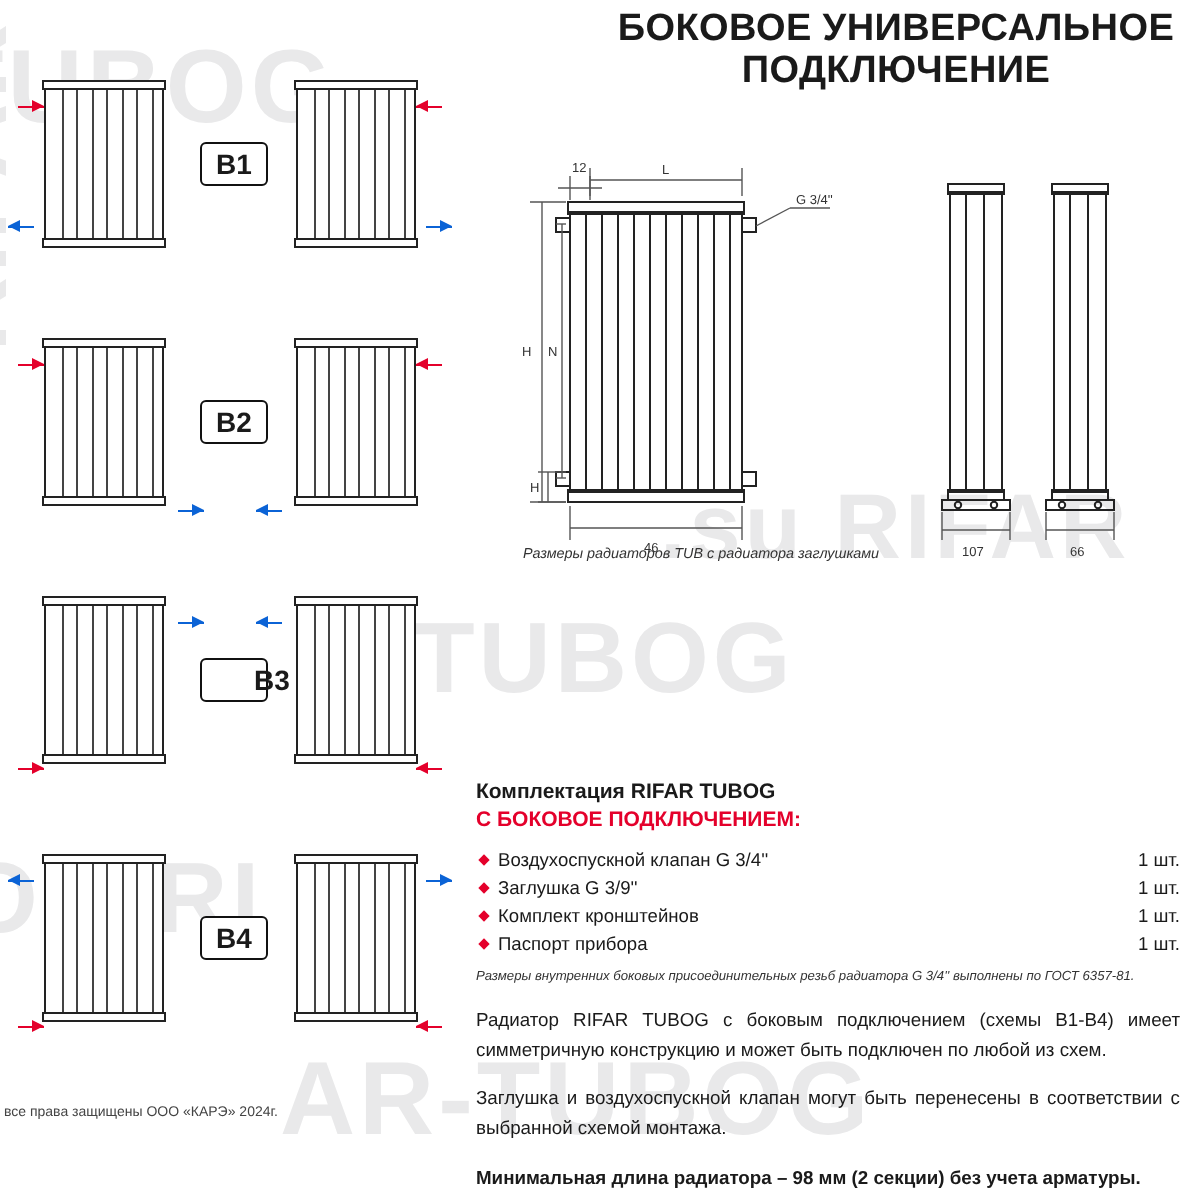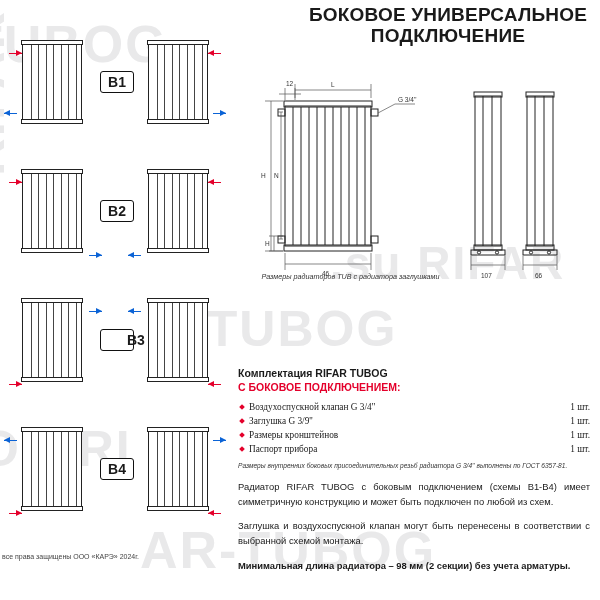--- a/index.html
+++ b/index.html
@@ -91,23 +91,23 @@
   .tech-caption {
     position:absolute; left:243px; top:272px; width:215px;
     font-size:7.2px; font-style:italic; color:#333; text-align:center;
   }
 
   
   .sect { position:absolute; left:455px; top:86px; width:130px; height:190px; }
 
   
   .txt { position:absolute; left:238px; top:366px; width:352px; }
-  .t-head { font-size:10.5px; font-weight:bold; line-height:14px; }
+  .t-head { font-size:10.5px; font-weight:bold; line-height:14px;margin-top:23px; }
   .t-head .red { color:#e4002b; }
-  .kit-list { margin:6px 0 0 0; padding:0; list-style:none;font-family:Liberation Serif, serif; }
+  .kit-list { margin:6px 0 0 0; padding:0; list-style:none; }
   .kit-item {
     position:relative;
     font-size:9.3px; line-height:14px;
     padding-left:11px;
   }
   .kit-item .bullet {
     position:absolute; left:2px; top:5px;
     width:4px; height:4px; background:#e4002b;
     transform:rotate(45deg);
   }
@@ -460,21 +460,21 @@
         <span>Воздухоспускной клапан G 3/4''</span>
         <span class="qty">1 шт.</span>
       </li>
       <li class="kit-item">
         <span class="bullet"></span>
         <span>Заглушка G 3/9''</span>
         <span class="qty">1 шт.</span>
       </li>
       <li class="kit-item">
         <span class="bullet"></span>
-        <span>Размеры кронштейнов</span>
+        <span>Комплект кронштейнов</span>
         <span class="qty">1 шт.</span>
       </li>
       <li class="kit-item">
         <span class="bullet"></span>
         <span>Паспорт прибора</span>
         <span class="qty">1 шт.</span>
       </li>
     </ul>
 
     <div class="note">Размеры внутренних боковых присоединительных резьб радиатора G 3/4'' выполнены по ГОСТ 6357-81.</div>

